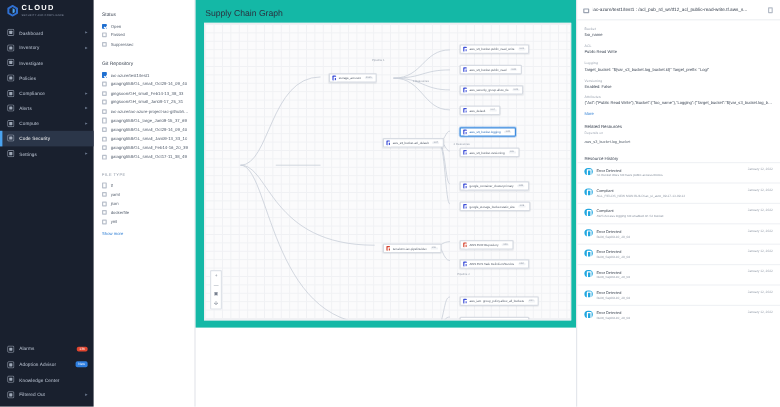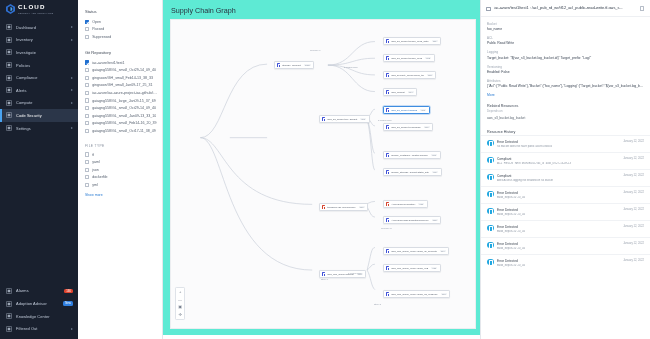--- a/index.html
+++ b/index.html
@@ -93,21 +93,21 @@
     overflow: hidden; text-overflow: ellipsis; max-width: 70px;
   }
   .f-cap {
     font-size: 3.3px; color: #8a93a1; letter-spacing: .35px;
     text-transform: uppercase; margin-bottom: 3px;
   }
   .f-more { font-size: 3.5px; color: #2b7cd3; margin-top: 4px; cursor: pointer; }
 
   
   .graph-wrap {
-    flex: 1; height: 335px; background: #5eead4;
+    flex: 1; height: 273px; background: #14b8a6;
     display: flex; flex-direction: column; position: relative;
     min-width: 0;
   }
   .graph-head { padding: 6px 0 4px 8px; }
   .graph-title { font-size: 7.2px; color: #2a3240; font-weight: 500; }
   .canvas {
     flex: 1; margin: 0 4px 6px 7px;
     background: #fbfbfc; border: 1px solid #eceef1;
     position: relative; overflow: hidden;
   }

